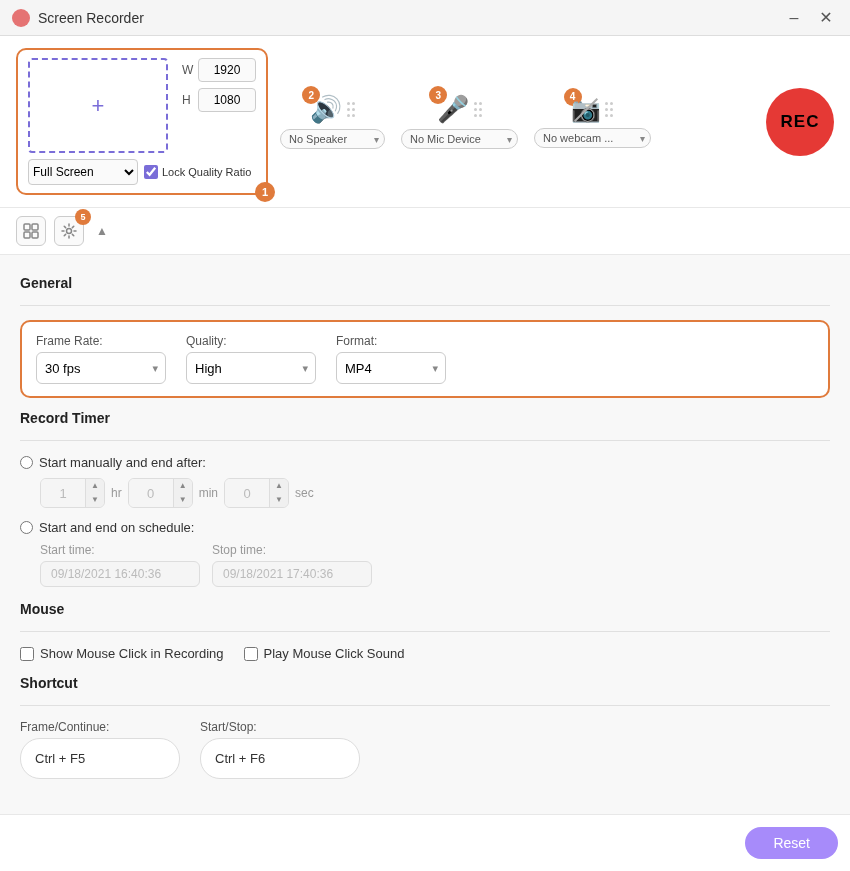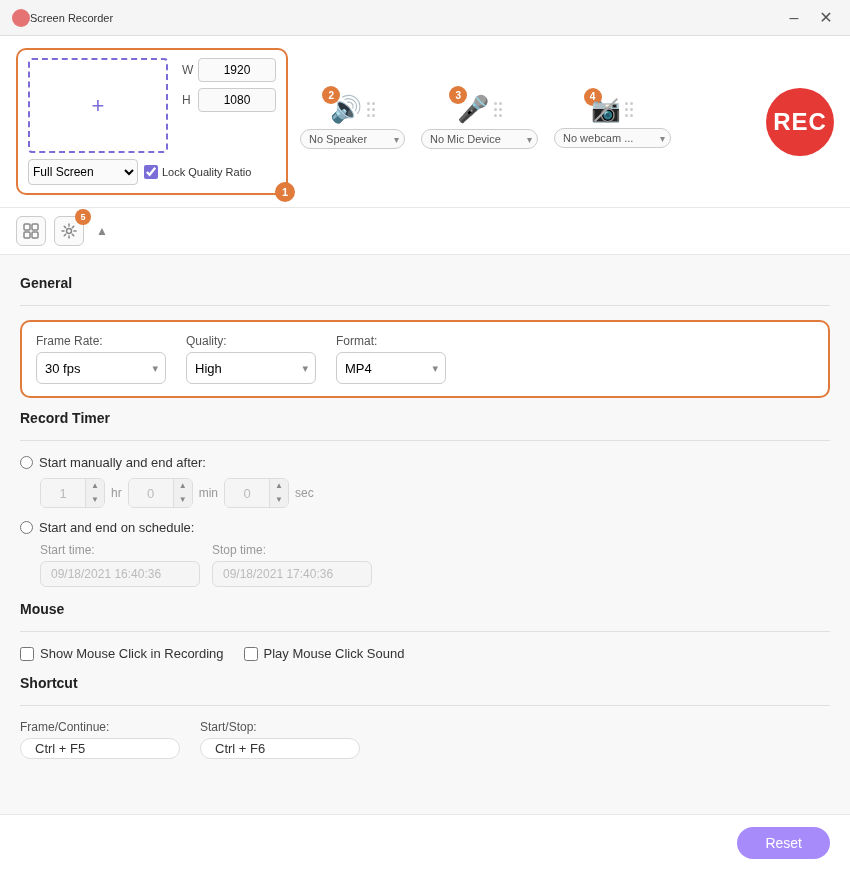--- a/index.html
+++ b/index.html
@@ -20,21 +20,22 @@
       align-items: center;
       justify-content: space-between;
       padding: 6px 12px;
       border-bottom: 1px solid #ddd;
       height: 36px;
       flex-shrink: 0;
     }
     .title-bar-left {
       display: flex;
       align-items: center;
-      font-size: 11px;
+      gap: 8px;
+      font-size: 14px;
       color: #333;
     }
     .title-bar-icon {
       width: 18px;
       height: 18px;
       background: #e57373;
       border-radius: 50%;
       display: flex;
       align-items: center;
       justify-content: center;
@@ -118,21 +119,21 @@
       display: flex;
       align-items: center;
       gap: 4px;
     }
     .dim-label {
       font-size: 12px;
       color: #555;
       width: 12px;
     }
     .dim-input {
-      width: 78px;
+      width: 58px;
       height: 24px;
       border: 1px solid #ccc;
       border-radius: 4px;
       font-size: 12px;
       text-align: center;
       outline: none;
       background: #fafafa;
     }
     .fullscreen-row {
       display: flex;
@@ -256,22 +257,22 @@
       left: -8px;
     }
 
     
     .rec-btn {
       width: 68px;
       height: 68px;
       background: #e53935;
       border-radius: 50%;
       border: none;
-      color: #ffffff;
-      font-size: 24px;
+      color: #000000;
+      font-size: 17px;
       font-weight: bold;
       cursor: pointer;
       letter-spacing: 1px;
       flex-shrink: 0;
     }
 
     
     .toolbar-row {
       padding: 8px 16px;
       background: #ffffff;
@@ -500,33 +501,33 @@
       flex-direction: column;
       gap: 4px;
     }
     .shortcut-label {
       font-size: 12px;
       color: #555;
     }
     .shortcut-input {
       border: 1px solid #ddd;
       border-radius: 20px;
-      padding: 2px 14px;
+      padding: 12px 14px;
       font-size: 13px;
       color: #333;
       background: white;
       width: 160px;
       outline: none;
     }
 
     
     .bottom-bar {
       background: white;
       border-top: 1px solid #e8e8e8;
-      padding: 12px 20px;
+      padding: 12px 12px;
       display: flex;
       justify-content: flex-end;
       flex-shrink: 0;
     }
     .reset-btn {
       background: #a78bfa;
       color: white;
       border: none;
       border-radius: 20px;
       padding: 8px 28px;

